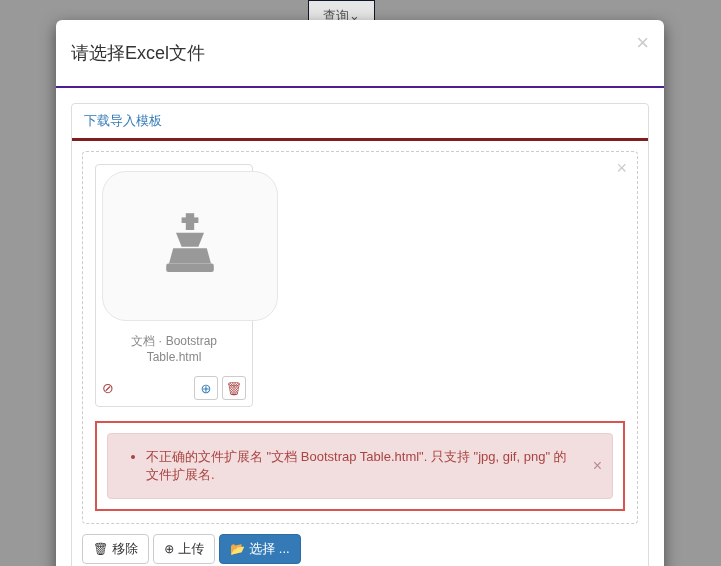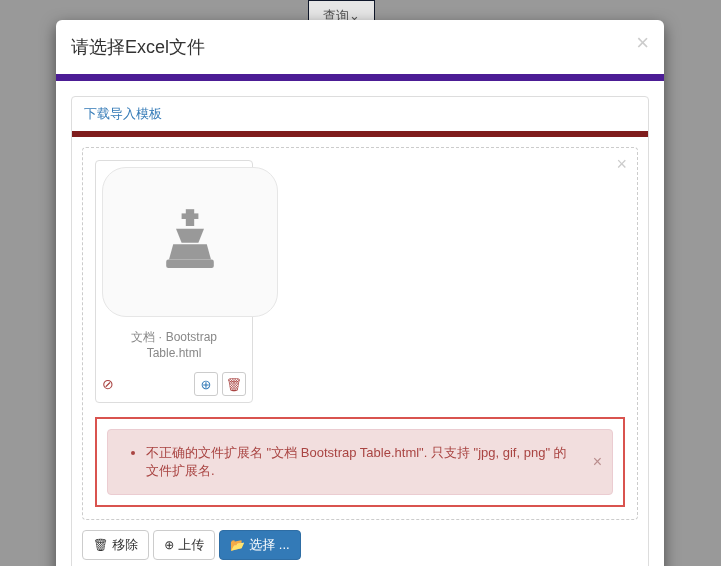--- a/index.html
+++ b/index.html
@@ -24,22 +24,22 @@
     .modal {
       position: absolute;
       top: 20px;
       left: 56px;
       width: 608px;
       background: #fff;
       border-radius: 6px;
       box-shadow: 0 5px 15px rgba(0,0,0,.5);
     }
     .modal-header {
-      padding: 15px 15px;
-      border-bottom: 7px solid #4c1d95;
+      padding: 21px 15px;
+      border-bottom: 2px solid #4c1d95;
       position: relative;
     }
     .modal-title {
       font-size: 18px;
       font-weight: 400;
       color: #333;
     }
     .modal-close {
       position: absolute;
       right: 15px;
@@ -55,21 +55,21 @@
       padding: 15px;
     }
     .panel {
       border: 1px solid #ddd;
       border-radius: 4px;
     }
     .panel-heading {
       padding: 8px 12px;
       font-size: 13px;
       color: #555;
-      border-bottom: 6px solid #7f1d1d;
+      border-bottom: 3px solid #7f1d1d;
     }
     .panel-heading a { color: #337ab7; text-decoration: none; }
     .panel-body {
       padding: 10px;
     }
     .dropzone {
       border: 1px dashed #ccc;
       border-radius: 4px;
       padding: 12px;
       position: relative;

